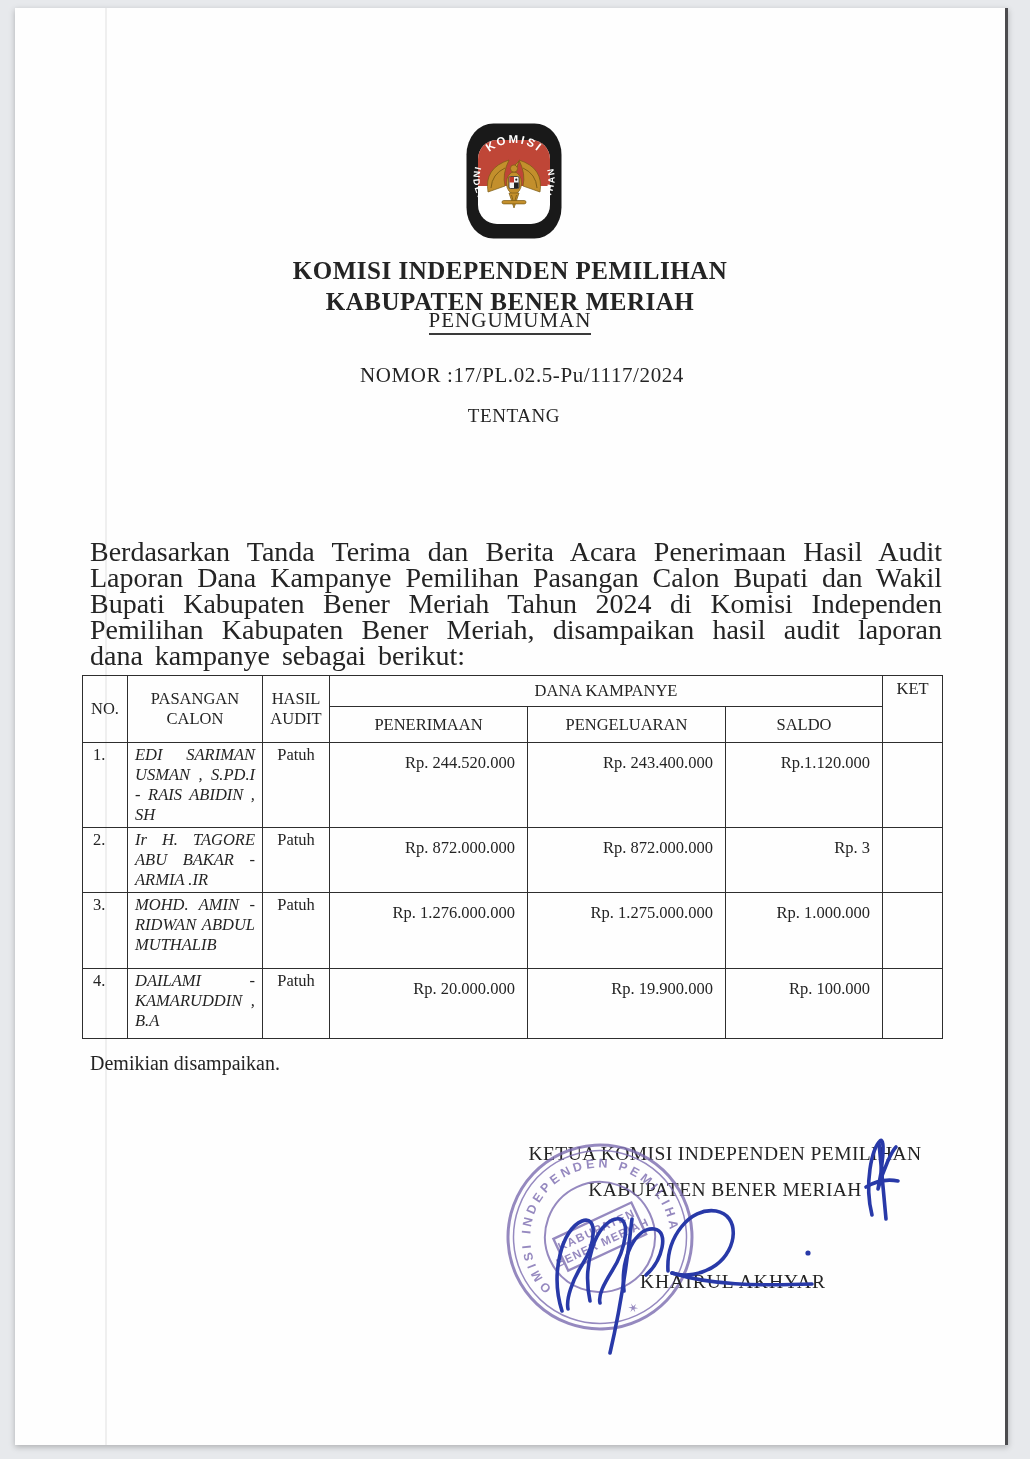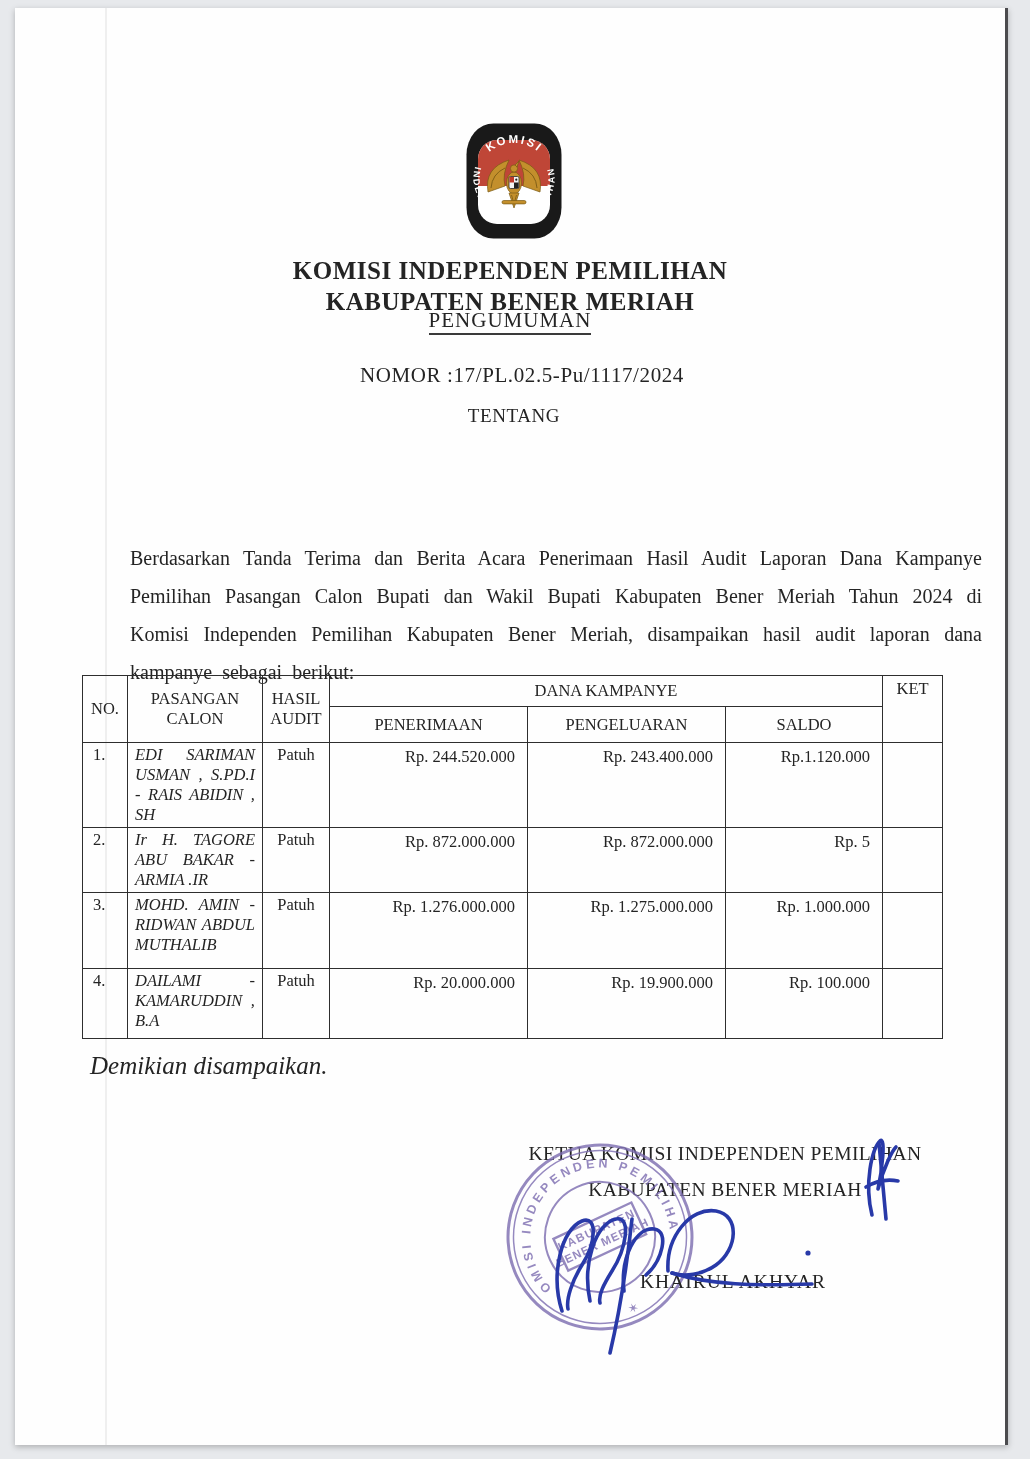--- a/index.html
+++ b/index.html
@@ -42,45 +42,44 @@
     position:absolute; left:4px; top:397px; width:100%;
     text-align:center; font-size:19px; letter-spacing:.6px;
   }
   .subject {
     position:absolute; left:0; top:446px; width:100%;
     text-align:center; font-size:19px; line-height:35px; letter-spacing:.3px;
   }
   
   .opening {
     position:absolute; left:75px; top:531px; width:852px;
-    font-size:20px; line-height:38px;
-    text-align:justify; word-spacing:5px;margin-left:40px;
+    font-size:28px; line-height:26px;
+    text-align:justify; word-spacing:5px;
   }
   .closing {
     position:absolute; left:75px; top:1044px;
-    font-size:25px;
-    font-style:italic;
+    font-size:20px;
   }
   
   table.audit {
     position:absolute; left:67px; top:667px; width:860px;
     border-collapse:collapse; table-layout:fixed;
     font-size:16.5px; line-height:20px;
   }
   table.audit td { border:1.6px solid #2e2e2e; overflow:hidden; }
   td.th { text-align:center; vertical-align:middle; padding:1px 2px; }
   td.th-ket { text-align:center; vertical-align:top; padding-top:3px; }
   tr.hrow1 { height:31px; }
   tr.hrow2 { height:36px; }
   tr.r1 { height:80px; } tr.r2 { height:60px; }
   tr.r3 { height:76px; } tr.r4 { height:70px; }
   td.c-no   { vertical-align:top; padding:2px 0 0 10px; }
   td.c-name { vertical-align:top; padding:2px 7px; text-align:justify;font-style:italic; }
   td.c-audit{ vertical-align:top; padding-top:2px; text-align:center; }
-  td.c-num  { vertical-align:top; padding:4px 12px 0 0; text-align:right; }
+  td.c-num  { vertical-align:top; padding:10px 12px 0 0; text-align:right; }
   
   .sig-title {
     position:absolute; left:460px; top:1128px; width:500px;
     text-align:center; font-size:19.5px; line-height:36px; letter-spacing:.4px;
     z-index:2;
   }
   .stamp-wrap { position:absolute; left:480px; top:1124px; width:210px; height:210px; z-index:3; opacity:.8; pointer-events:none; }
   .sig-name {
     position:absolute; left:613px; top:1263px; width:210px;
     text-align:center; font-size:19.5px; letter-spacing:1px; z-index:4;
@@ -178,21 +177,21 @@
         <td class="c-num">Rp. 243.400.000</td>
         <td class="c-num">Rp.1.120.000</td>
         <td class="c-no"></td>
       </tr>
       <tr class="r2">
         <td class="c-no">2.</td>
         <td class="c-name">Ir H. TAGORE ABU BAKAR - ARMIA .IR</td>
         <td class="c-audit">Patuh</td>
         <td class="c-num">Rp. 872.000.000</td>
         <td class="c-num">Rp. 872.000.000</td>
-        <td class="c-num">Rp. 5</td>
+        <td class="c-num">Rp. 3</td>
         <td class="c-no"></td>
       </tr>
       <tr class="r3">
         <td class="c-no">3.</td>
         <td class="c-name">MOHD. AMIN - RIDWAN ABDUL MUTHALIB</td>
         <td class="c-audit">Patuh</td>
         <td class="c-num">Rp. 1.276.000.000</td>
         <td class="c-num">Rp. 1.275.000.000</td>
         <td class="c-num">Rp. 1.000.000</td>
         <td class="c-no"></td>

